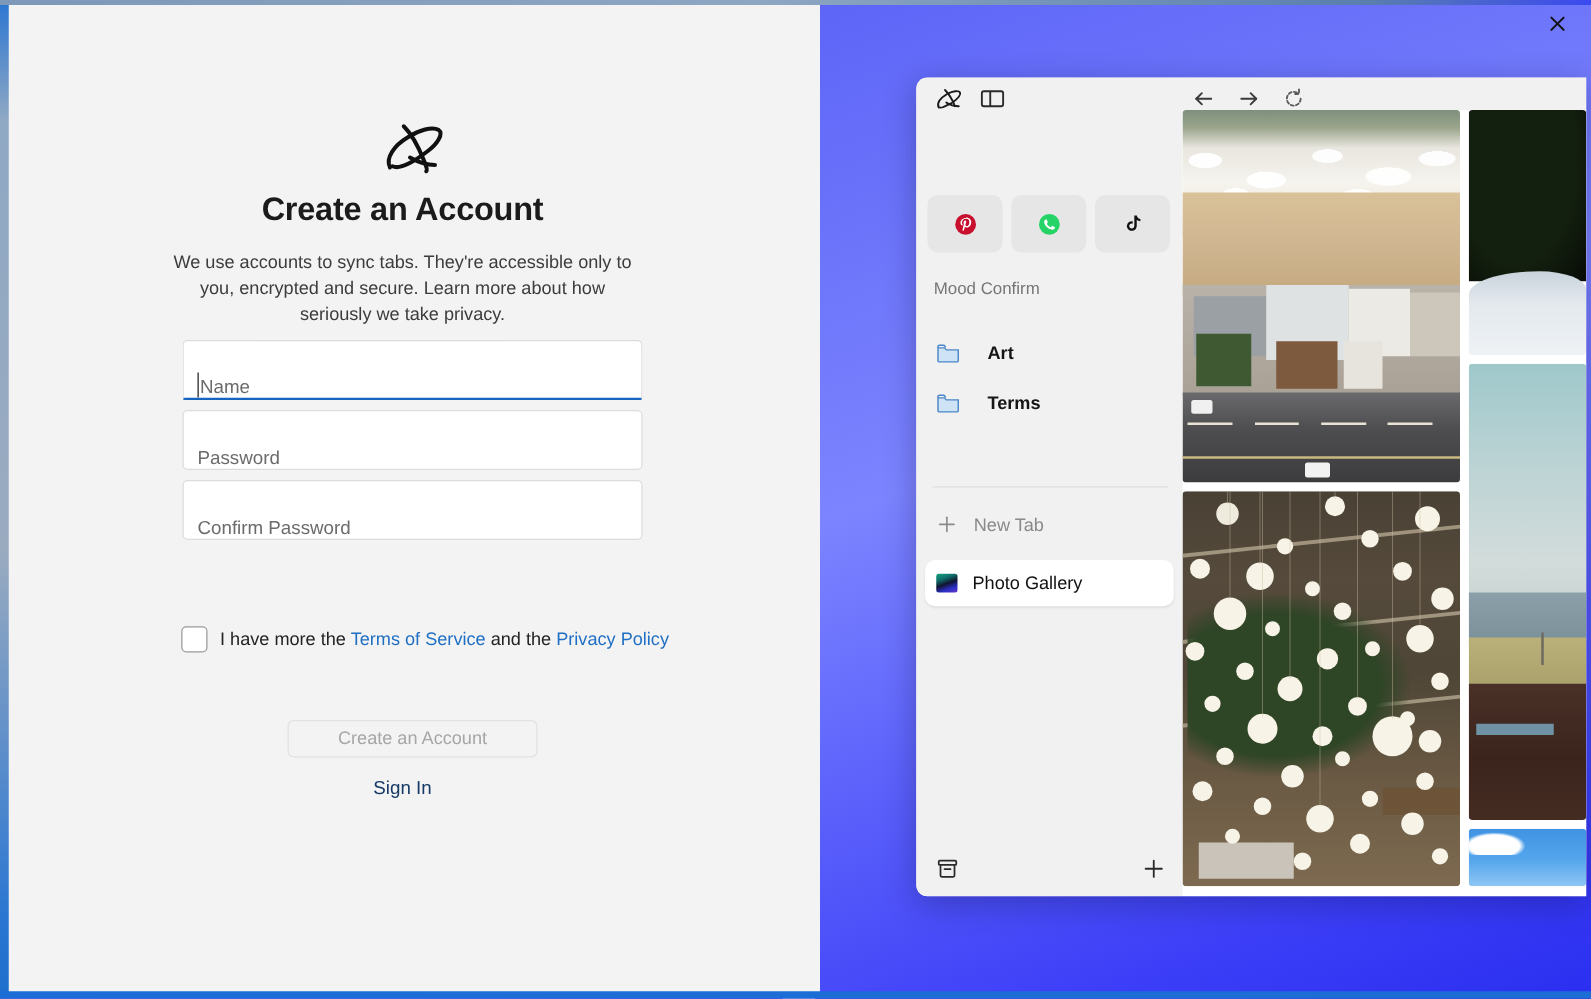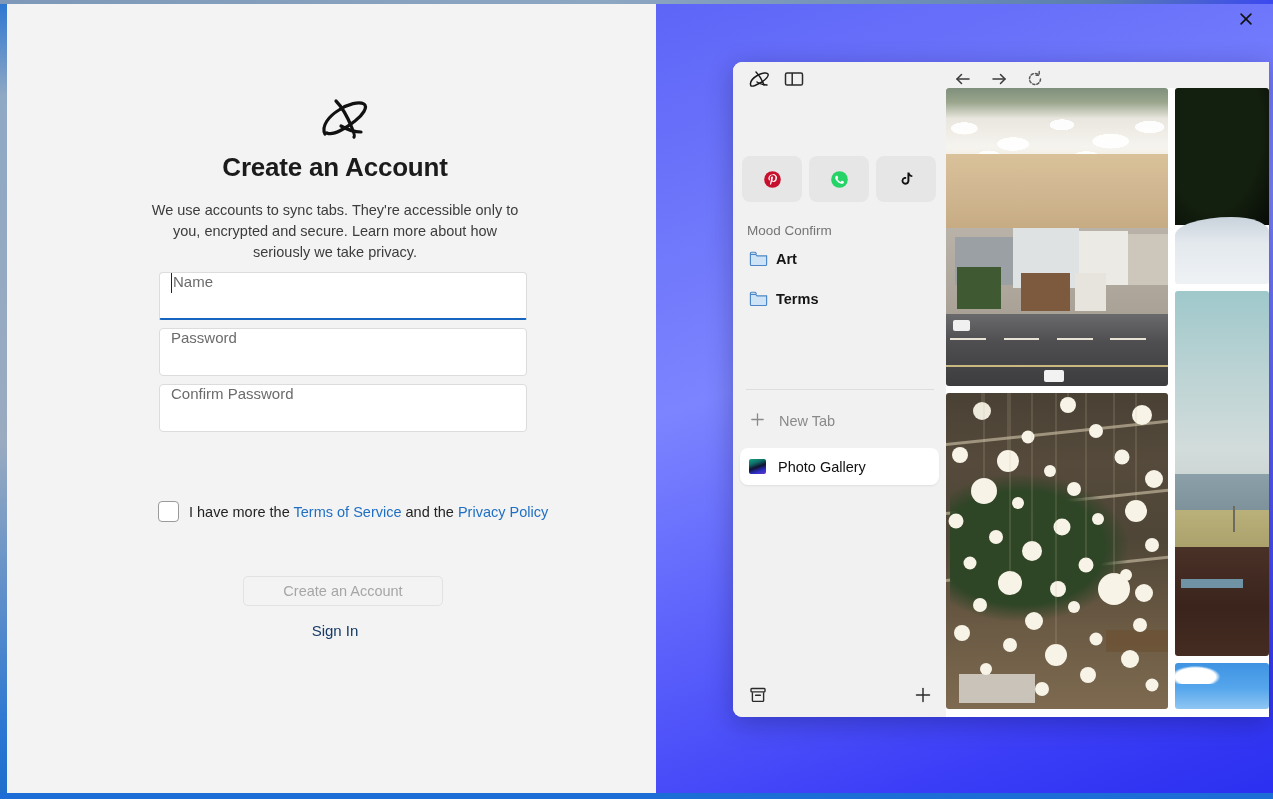--- a/index.html
+++ b/index.html
@@ -53,21 +53,21 @@
   #scallop {
     position: absolute;
     left: 626px; top: 0;
     width: 32px; height: 799px;
     z-index: 21;
     pointer-events: none;
   }
 
   .panel-inner {
     position: absolute;
-    left: 16px; top: 0;
+    left: 3px; top: 0;
     width: 630px;
     height: 790px;
   }
 
   
   .arc-logo {
     position: absolute;
     left: 295px; top: 88px;
     width: 56px; height: 50px;
   }
@@ -98,21 +98,21 @@
 
   .field {
     position: relative;
     width: 368px;
     height: 48px;
     background: #ffffff;
     border: 1px solid #dcdcdc;
     border-radius: 4px;
     margin-bottom: 8px;
     display: flex;
-    align-items: flex-start;
+    align-items: flex-end;
     padding-left: 11px;
     font-size: 15px;
     color: #6b6b6b;
     cursor: text;
   }
   .field.focused {
     border-bottom: 2px solid #1565c0;
     border-radius: 4px 4px 2px 2px;
   }
   .field .caret {
@@ -209,22 +209,22 @@
     cursor: pointer;
   }
 
   .space-label {
     position: absolute; left: 14px; top: 127px;
     font-size: 13.5px; color: #757575;
   }
 
   .nav-list { position: absolute; left: 7px; top: 155px; width: 199px; }
   .nav-item {
-    display: flex; align-items: flex-start;
-    gap: 8px;
+    display: flex; align-items: flex-end;
+    gap: 22px;
     height: 40px;
     padding-left: 9px;
     border-radius: 7px;
     font-size: 14.5px;
     color: #151515;
     font-weight: bold;
     cursor: pointer;
   }
   .nav-item .ico { width: 19px; height: 16px; display: flex; align-items: center; }
 

